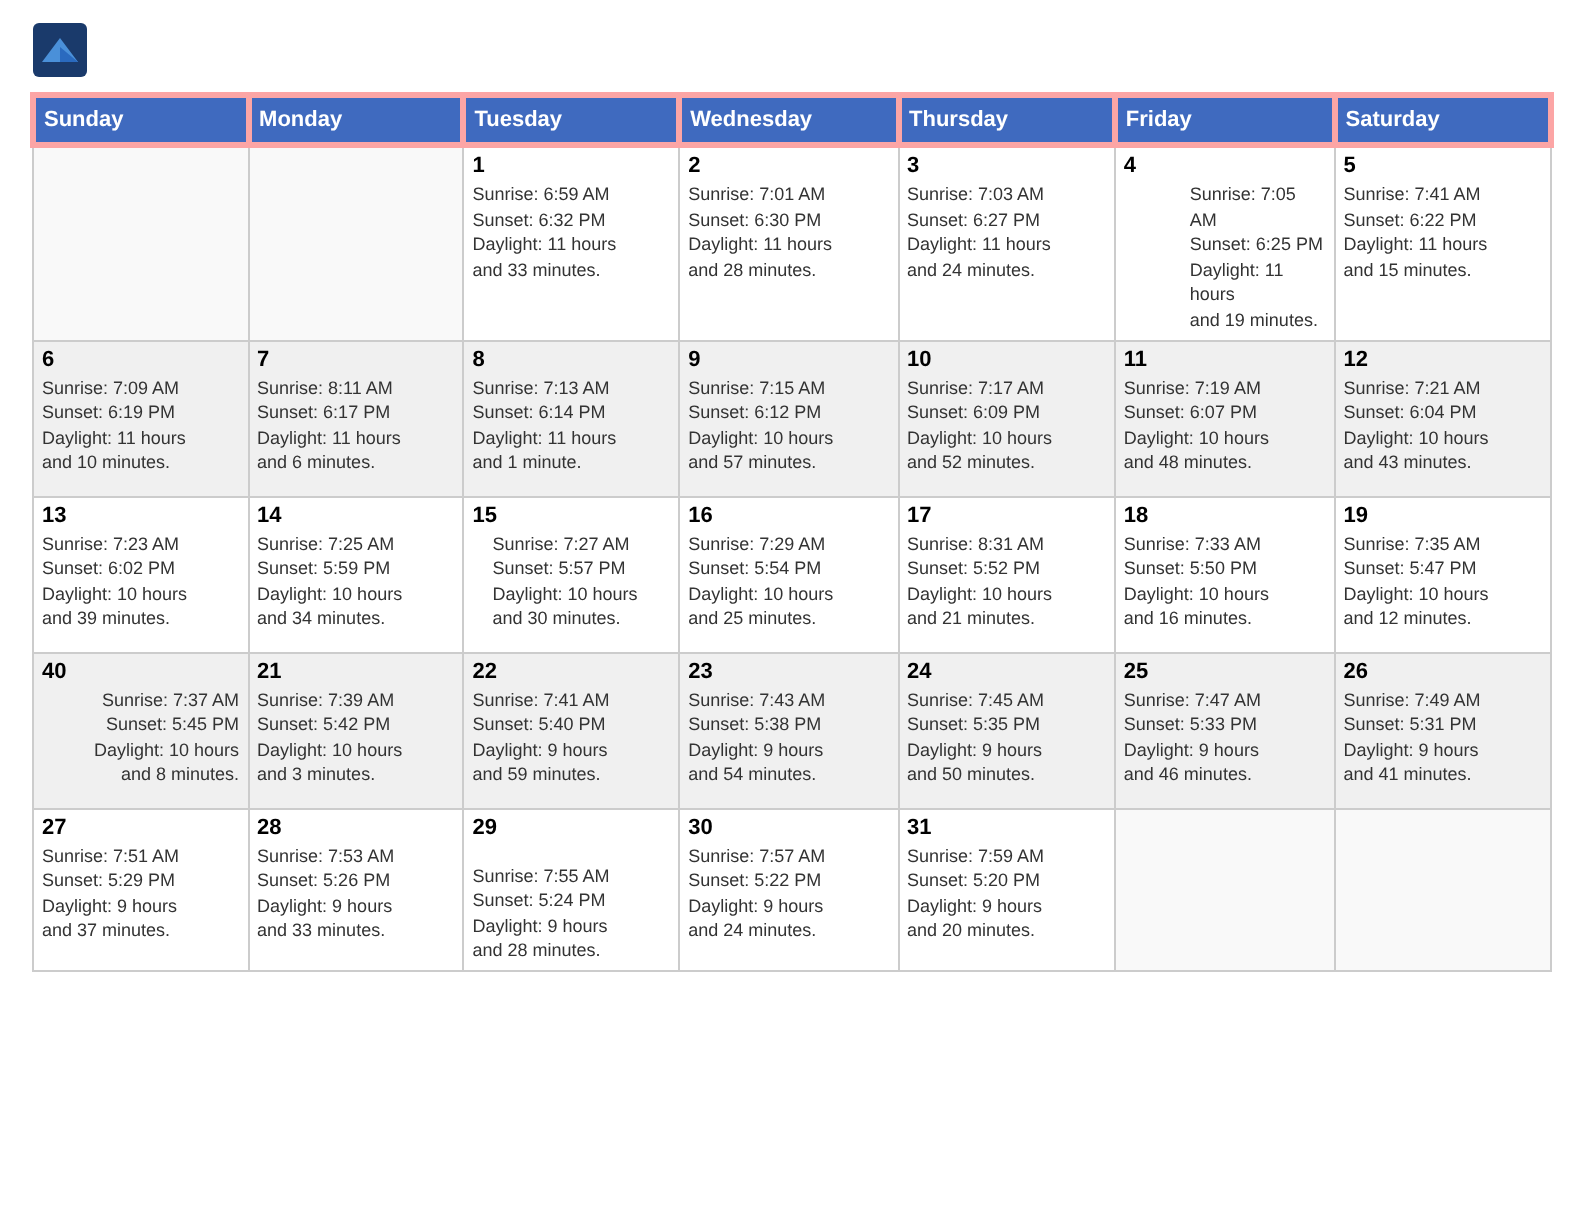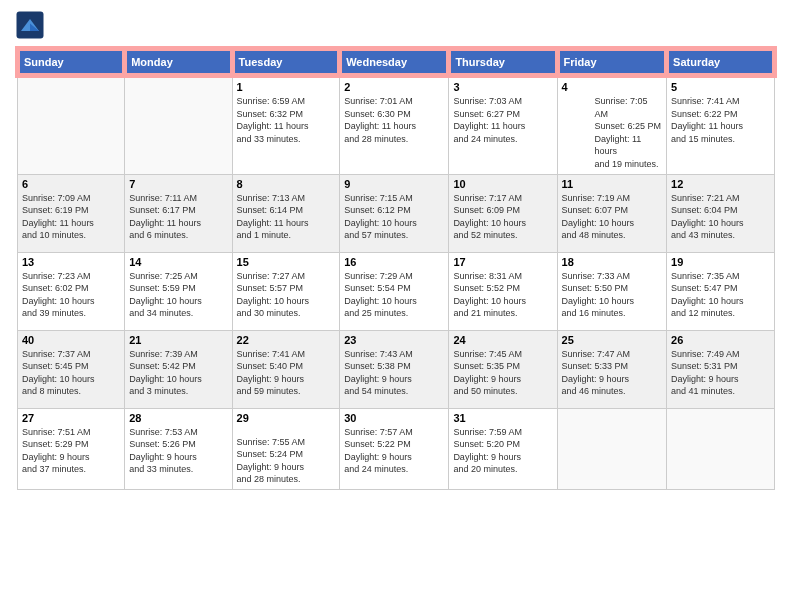--- a/index.html
+++ b/index.html
@@ -54,21 +54,21 @@
       border-collapse: collapse;
       font-size: 10px;
     }
     thead tr th {
       background-color: #3f6abf;
       color: #fff;
       padding: 5px 4px;
       text-align: left;
       font-size: 11px;
       font-weight: bold;
-      border: 5px solid #fca5a5;
+      border: 3px solid #fca5a5;
     }
     tbody tr td {
       border: 1px solid #ccc;
       vertical-align: top;
       padding: 3px 4px;
       height: 78px;
       width: 113px;
       background: #fff;
     }
     tbody tr:nth-child(even) td {
@@ -166,21 +166,21 @@
         <tr>
           <td>
             <span class="day-number">6</span>
             <div class="day-info" style="white-space: pre-line;">Sunrise: 7:09 AM
 Sunset: 6:19 PM
 Daylight: 11 hours
 and 10 minutes.</div>
           </td>
           <td>
             <span class="day-number">7</span>
-            <div class="day-info" style="white-space: pre-line;">Sunrise: 7:11 AM
+            <div class="day-info" style="white-space: pre-line;">Sunrise: 8:11 AM
 Sunset: 6:17 PM
 Daylight: 11 hours
 and 6 minutes.</div>
           </td>
           <td>
             <span class="day-number">8</span>
             <div class="day-info" style="white-space: pre-line;">Sunrise: 7:13 AM
 Sunset: 6:14 PM
 Daylight: 11 hours
 and 1 minute.</div>
@@ -224,21 +224,21 @@
           </td>
           <td>
             <span class="day-number">14</span>
             <div class="day-info" style="white-space: pre-line;">Sunrise: 7:25 AM
 Sunset: 5:59 PM
 Daylight: 10 hours
 and 34 minutes.</div>
           </td>
           <td>
             <span class="day-number">15</span>
-            <div class="day-info" style="white-space: pre-line;">Sunrise: 7:27 AM
+            <div class="day-info" style="white-space: pre-line; margin-left: 10px;">Sunrise: 7:27 AM
 Sunset: 5:57 PM
 Daylight: 10 hours
 and 30 minutes.</div>
           </td>
           <td>
             <span class="day-number">16</span>
             <div class="day-info" style="white-space: pre-line;">Sunrise: 7:29 AM
 Sunset: 5:54 PM
 Daylight: 10 hours
 and 25 minutes.</div>
@@ -261,21 +261,21 @@
             <span class="day-number">19</span>
             <div class="day-info" style="white-space: pre-line;">Sunrise: 7:35 AM
 Sunset: 5:47 PM
 Daylight: 10 hours
 and 12 minutes.</div>
           </td>
         </tr>
         <tr>
           <td>
             <span class="day-number">40</span>
-            <div class="day-info" style="white-space: pre-line;">Sunrise: 7:37 AM
+            <div class="day-info" style="white-space: pre-line; text-align: right;">Sunrise: 7:37 AM
 Sunset: 5:45 PM
 Daylight: 10 hours
 and 8 minutes.</div>
           </td>
           <td>
             <span class="day-number">21</span>
             <div class="day-info" style="white-space: pre-line;">Sunrise: 7:39 AM
 Sunset: 5:42 PM
 Daylight: 10 hours
 and 3 minutes.</div>

